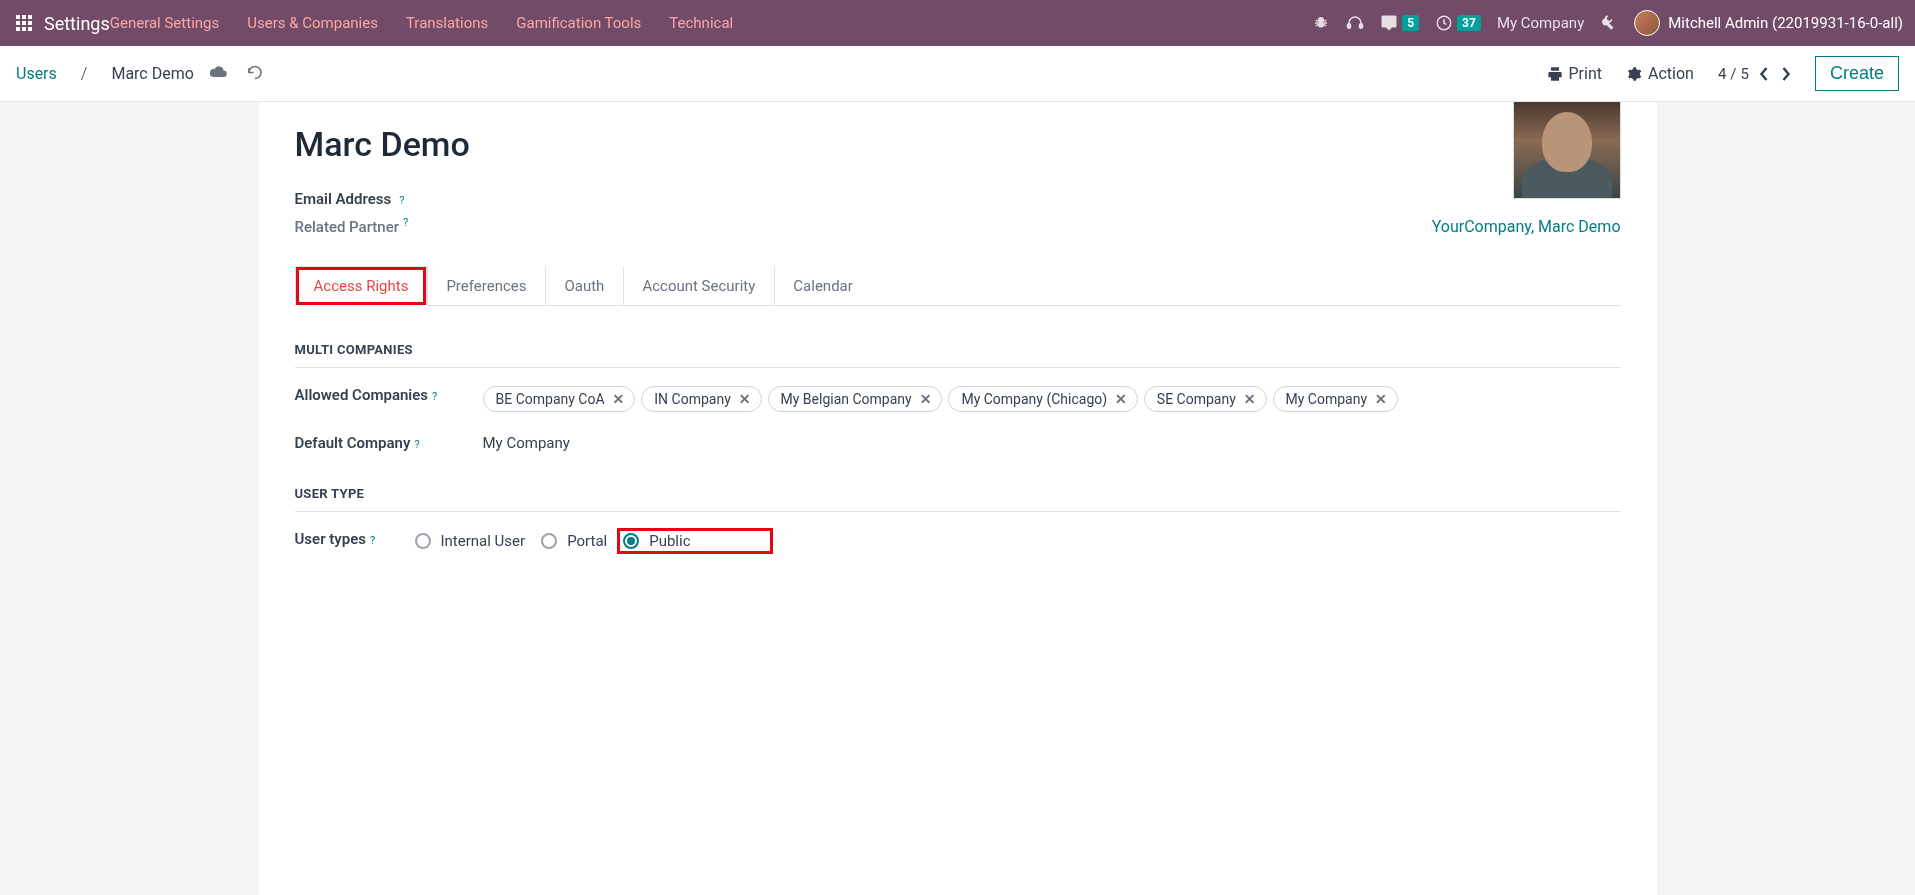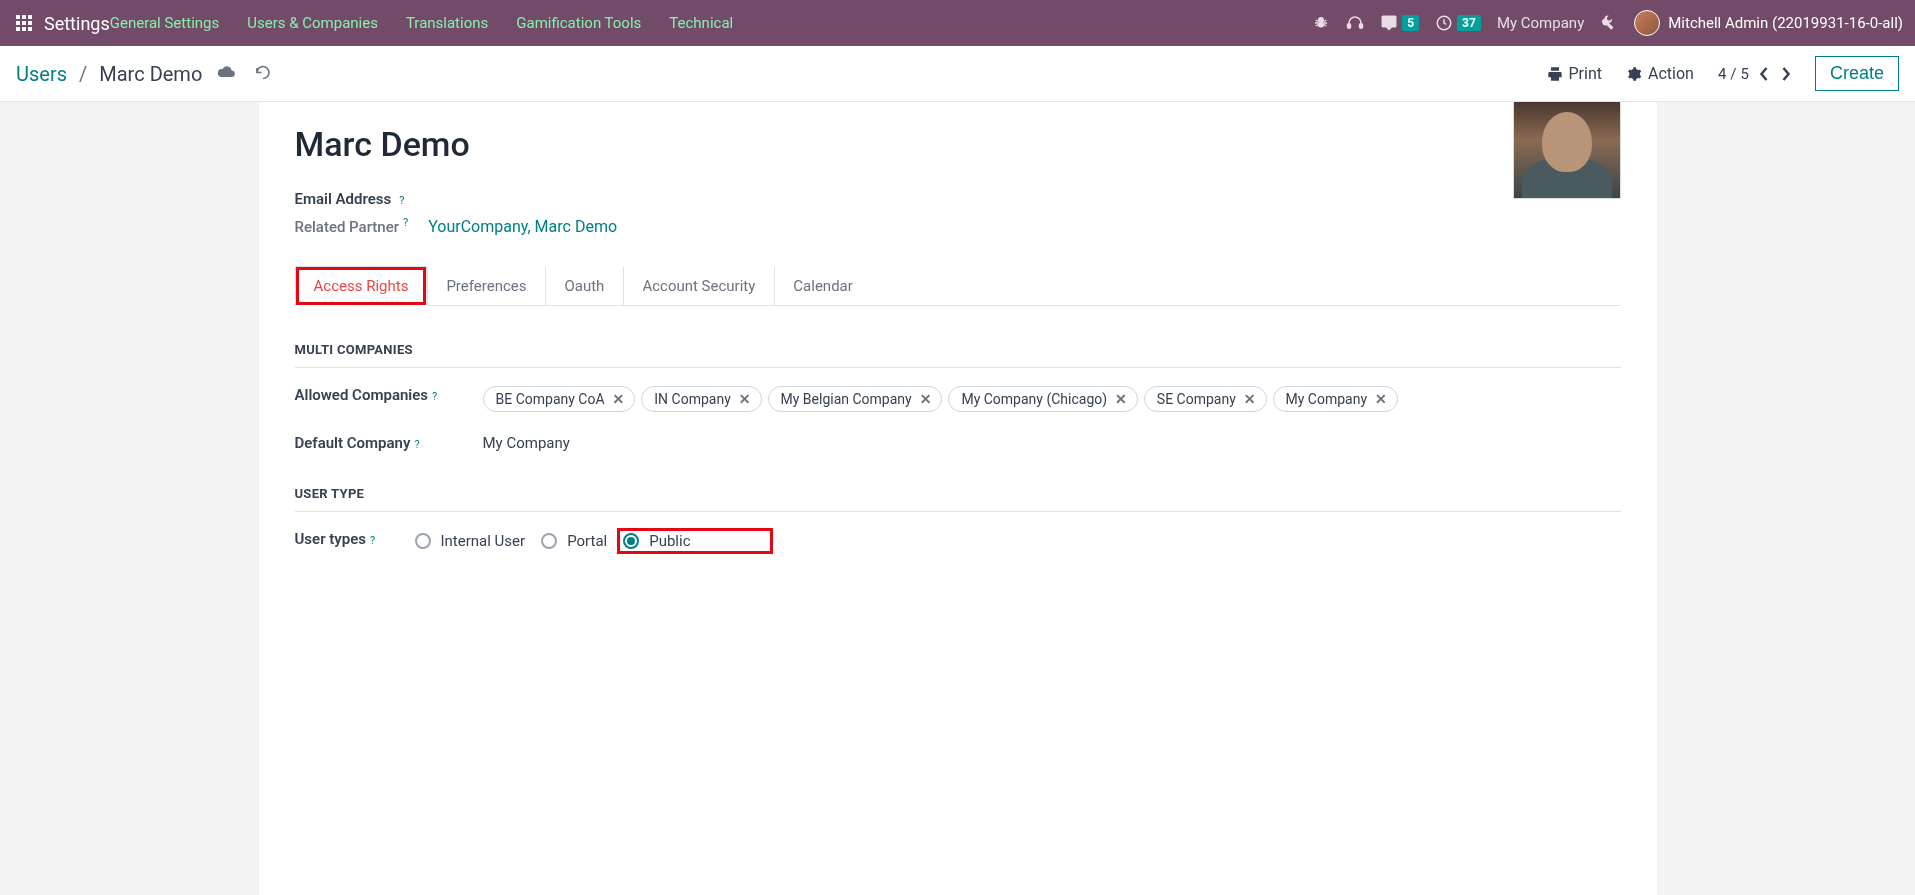--- a/index.html
+++ b/index.html
@@ -5,32 +5,32 @@
 * { box-sizing: border-box; margin: 0; padding: 0; }
 body { font-family: -apple-system, BlinkMacSystemFont, "Segoe UI", Roboto, sans-serif; background: #f4f4f4; color: #374151; width: 1915px; height: 895px; overflow: hidden; }
 
 
 .navbar { background: #714B67; height: 46px; display: flex; align-items: center; padding: 0 12px; color: #fff; font-size: 14px; }
 .apps-btn { width: 24px; height: 24px; display: flex; align-items: center; justify-content: center; margin-right: 8px; cursor: pointer; }
 .apps-grid { display: grid; grid-template-columns: repeat(3, 4px); grid-template-rows: repeat(3, 4px); gap: 2px; }
 .apps-grid span { background: #fff; width: 4px; height: 4px; }
 .nav-title { font-size: 18px; font-weight: 400; color: #fff; }
 .nav-menu { display: flex; gap: 28px; flex: 1; }
-.nav-menu-item { color: #86efac; cursor: pointer; font-size: 15px; text-align: center; }
+.nav-menu-item { color: #fca5a5; cursor: pointer; font-size: 15px; text-align: center; }
 .nav-right { display: flex; align-items: center; gap: 16px; }
 .nav-icon { color: #e8dde5; cursor: pointer; display: flex; align-items: center; }
 .nav-badge { display: flex; align-items: center; gap: 4px; cursor: pointer; }
 .badge-num { background: #00a09d; color: #fff; font-size: 12px; font-weight: bold; padding: 1px 5px; border-radius: 2px; }
 .avatar { width: 26px; height: 26px; border-radius: 50%; background: linear-gradient(135deg,#c97b5a,#8b5a3c); border: 1px solid #fff; }
 .company-name { color: #e8dde5; font-size: 15px; }
 .user-name { color: #fff; font-size: 15px; }
 
 
 .breadcrumb-bar { background: #fff; height: 56px; display: flex; align-items: center; padding: 0 16px; border-bottom: 1px solid #e5e5e5; }
-.breadcrumb { display: flex; align-items: center; gap: 12px; font-size: 20px; }
+.breadcrumb { display: flex; align-items: center; gap: 24px; font-size: 16px; }
 .breadcrumb a { color: #017e84; text-decoration: none; }
 .breadcrumb-sep { color: #6b7280; }
 .breadcrumb-current { color: #374151; }
 .breadcrumb-icons { display: flex; gap: 18px; margin-left: 14px; color: #6b7280; }
 .right-actions { margin-left: auto; display: flex; align-items: center; gap: 24px; }
 .action-btn { display: flex; align-items: center; gap: 6px; color: #374151; cursor: pointer; font-size: 16px; }
 .pager { display: flex; align-items: center; gap: 10px; color: #374151; font-size: 15px; }
 .pager-arrow { color: #374151; cursor: pointer; font-size: 18px; }
 .create-btn { border: 1px solid #017e84; color: #017e84; background: #fff; padding: 6px 14px; font-size: 18px; cursor: pointer; }
 
@@ -41,21 +41,21 @@
 .user-photo::after { content: ""; position: absolute; width: 50px; height: 60px; background: #b89478; border-radius: 50% 50% 45% 45%; top: 10px; left: 28px; }
 .user-photo::before { content: ""; position: absolute; width: 90px; height: 60px; background: #4a5a5f; bottom: -20px; left: 8px; border-radius: 40% 40% 0 0; }
 
 .name-label { font-size: 13px; color: #374151; font-weight: 600; margin-top: -2px; visibility: hidden; }
 .user-name-big { font-size: 34px; color: #1f2937; font-weight: 500; margin-top: 10px; margin-bottom: 26px; }
 .field-row { display: flex; align-items: baseline; margin-bottom: 8px; gap: 8px; }
 .field-label { font-size: 15px; color: #374151; font-weight: 600; }
 .field-label.gray { color: #6b7280; font-weight: 500; }
 .field-help { color: #017e84; font-size: 11px; cursor: pointer; vertical-align: super; }
 .email-value { font-size: 22px; color: #374151; margin-top: 2px; margin-bottom: 30px; }
-.partner-row { display: flex; align-items: center; gap: 20px; margin-bottom: 30px; }
+.partner-row { display: flex; align-items: center; gap: 20px; margin-bottom: 30px; justify-content: space-between; }
 .partner-link { color: #017e84; font-size: 16px; cursor: pointer; }
 
 
 .tabs { display: flex; border-bottom: 1px solid #dee2e6; }
 .tab { padding: 10px 18px; font-size: 15px; color: #6b7280; cursor: pointer; border: 1px solid transparent; border-bottom: none; position: relative; }
 .tab.active { color: #ef4444; border: 1px solid #dee2e6; border-bottom: 1px solid #fff; margin-bottom: -1px; background: #fff; }
 .tab-highlight { position: absolute; inset: 0; border: 3px solid #e30613; pointer-events: none; }
 .tab-row .tab:not(:first-child) { border-left: 1px solid #dee2e6; }
 
 

